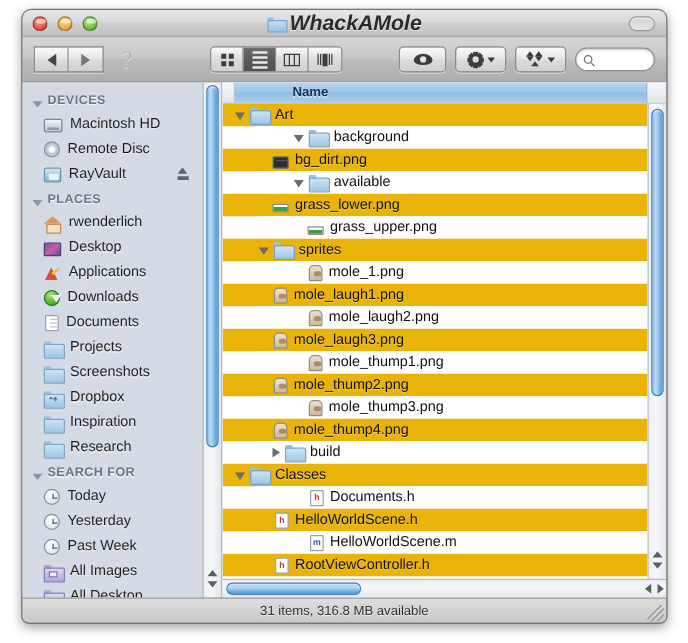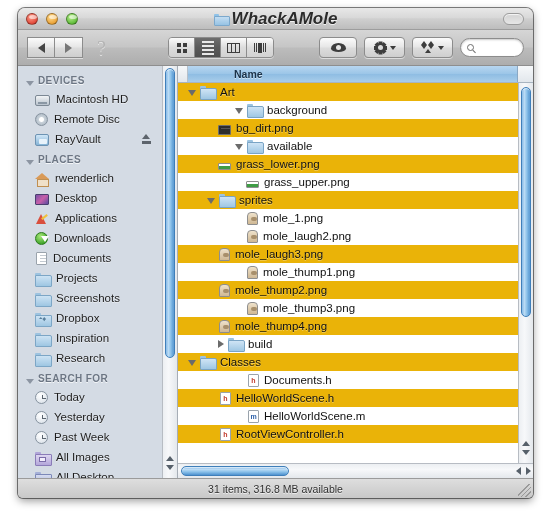--- a/index.html
+++ b/index.html
@@ -829,20 +829,25 @@
             <div class="row alt ind1">
               <span class="twisty open"></span>
               <span class="row-icon ri-folder"></span>
               <span class="row-label">sprites</span>
             </div>
             <div class="row plain ind2">
               <span class="twisty"></span>
               <span class="row-icon ri-png-mole"></span>
               <span class="row-label">mole_1.png</span>
             </div>
+            <div class="row alt ind2">
+              <span class="twisty"></span>
+              <span class="row-icon ri-png-mole"></span>
+              <span class="row-label">mole_laugh1.png</span>
+            </div>
             <div class="row plain ind2">
               <span class="twisty"></span>
               <span class="row-icon ri-png-mole"></span>
               <span class="row-label">mole_laugh2.png</span>
             </div>
             <div class="row alt ind2">
               <span class="twisty"></span>
               <span class="row-icon ri-png-mole"></span>
               <span class="row-label">mole_laugh3.png</span>
             </div>

